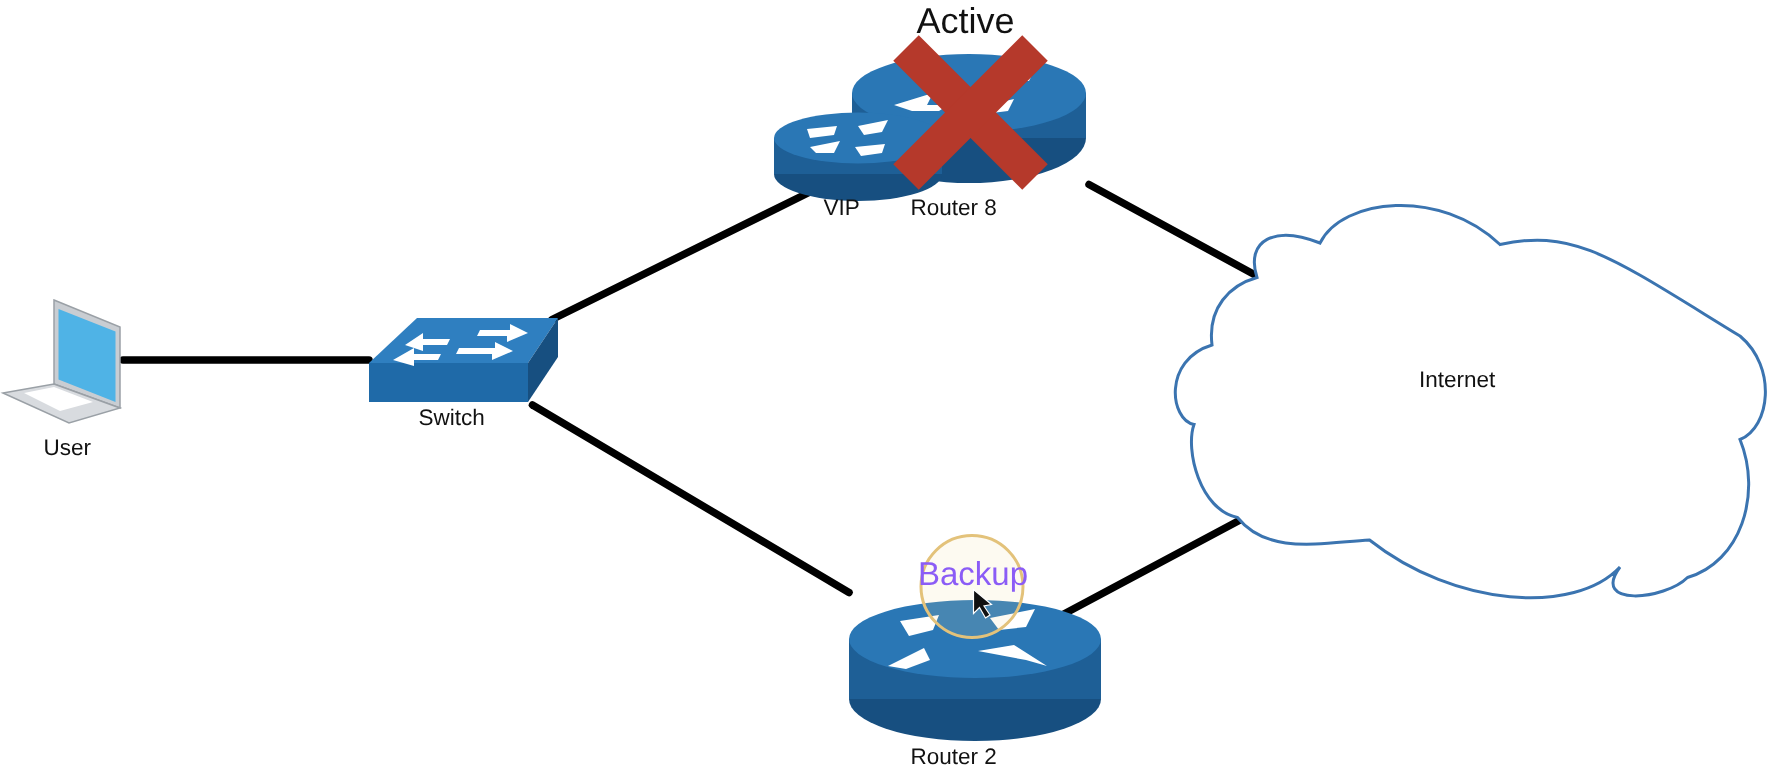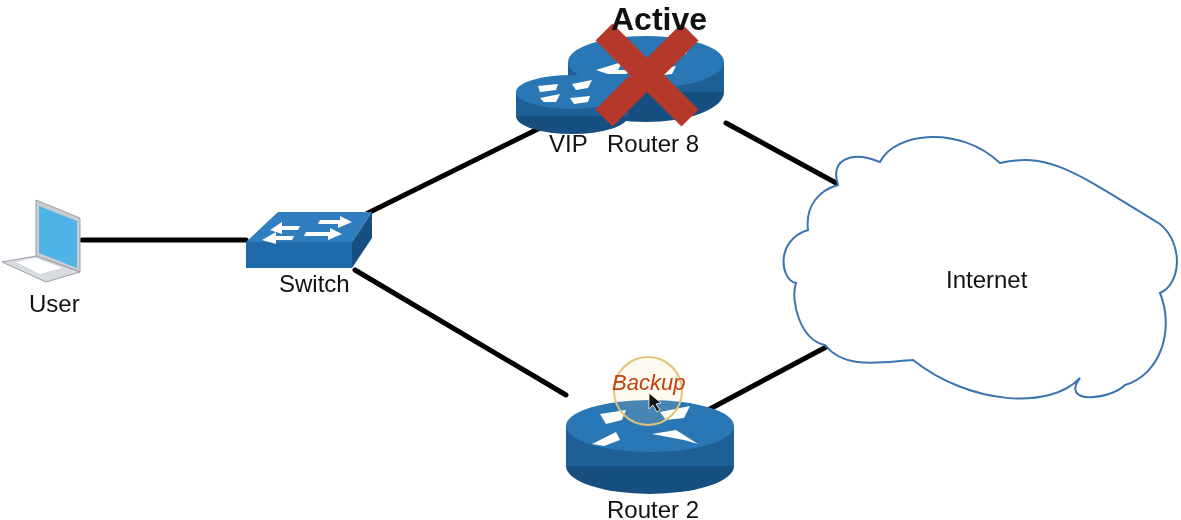--- a/index.html
+++ b/index.html
@@ -1,21 +1,21 @@
 <!DOCTYPE html>
 <html><head>
 <meta charset="utf-8">
 <style>
   html, body { margin: 0; padding: 0; background: #ffffff; }
   body { width: 1181px; height: 520px; position: relative; overflow: hidden;
          font-family: "Liberation Sans", sans-serif; }
   svg { position: absolute; left: 0; top: 0; }
-  .lbl { position: absolute; font-family: "Liberation Sans", sans-serif; font-size: 24px; color: #111; white-space: nowrap; }
-  .bold { font-weight: bold; font-size: 32px; }
-  .backup { font-size: 22px; color: #c2410c; font-style: italic; }
+  .lbl { position: absolute; font-family: "Liberation Sans", sans-serif; font-size: 15px; color: #111; white-space: nowrap; }
+  .bold { font-weight: normal; font-size: 24px; }
+  .backup { font-size: 22px; color: #8b5cf6; }
 </style>
 </head>
 <body>
 
 <svg width="1181" height="520" viewBox="0 0 1181 520">
 
   <g stroke="#000" stroke-width="5" stroke-linecap="round">
     <line x1="82" y1="240" x2="246" y2="240"></line>
     <line x1="368" y1="213" x2="540" y2="128"></line>
     <line x1="355" y1="270" x2="566" y2="395"></line>
@@ -89,15 +89,15 @@
 
   <circle cx="648" cy="391" r="34" fill="rgba(240,220,160,0.15)" stroke="#e3c27a" stroke-width="2"></circle>
   <polygon points="649,393 649,409 653,405 657,412 660,410 656,404 661,403" fill="#111" stroke="#fff" stroke-width="0.8"></polygon>
 </svg>
 
 <div class="lbl bold" style="left:611px;top:1px;">Active</div>
 <div class="lbl" style="left:549px;top:130px;">VIP</div>
 <div class="lbl" style="left:607px;top:130px;">Router 8</div>
 <div class="lbl" style="left:29px;top:290px;text-align:center;">User</div>
 <div class="lbl" style="left:279px;top:270px;text-align:center;">Switch</div>
-<div class="lbl" style="left:946px;top:266px;">Internet</div>
+<div class="lbl" style="left:946px;top:245px;">Internet</div>
 <div class="lbl backup" style="left:612px;top:370px;">Backup</div>
 <div class="lbl" style="left:607px;top:496px;text-align:right;">Router 2</div>
 
 </body></html>

